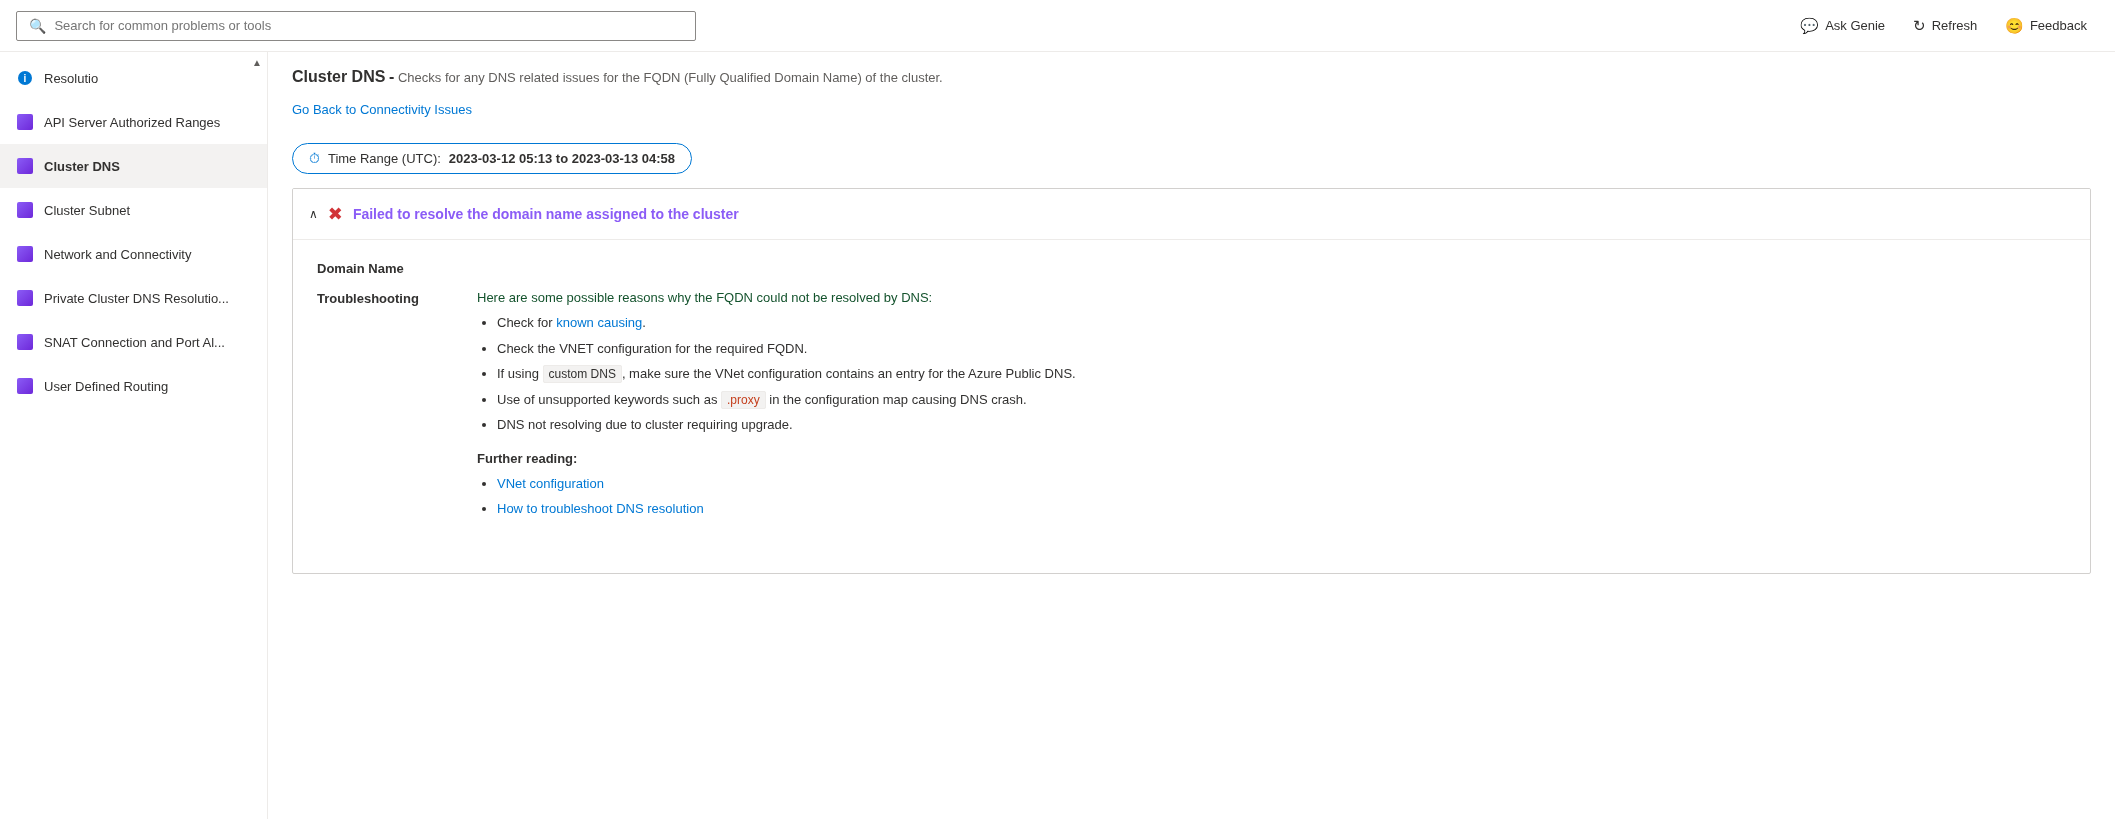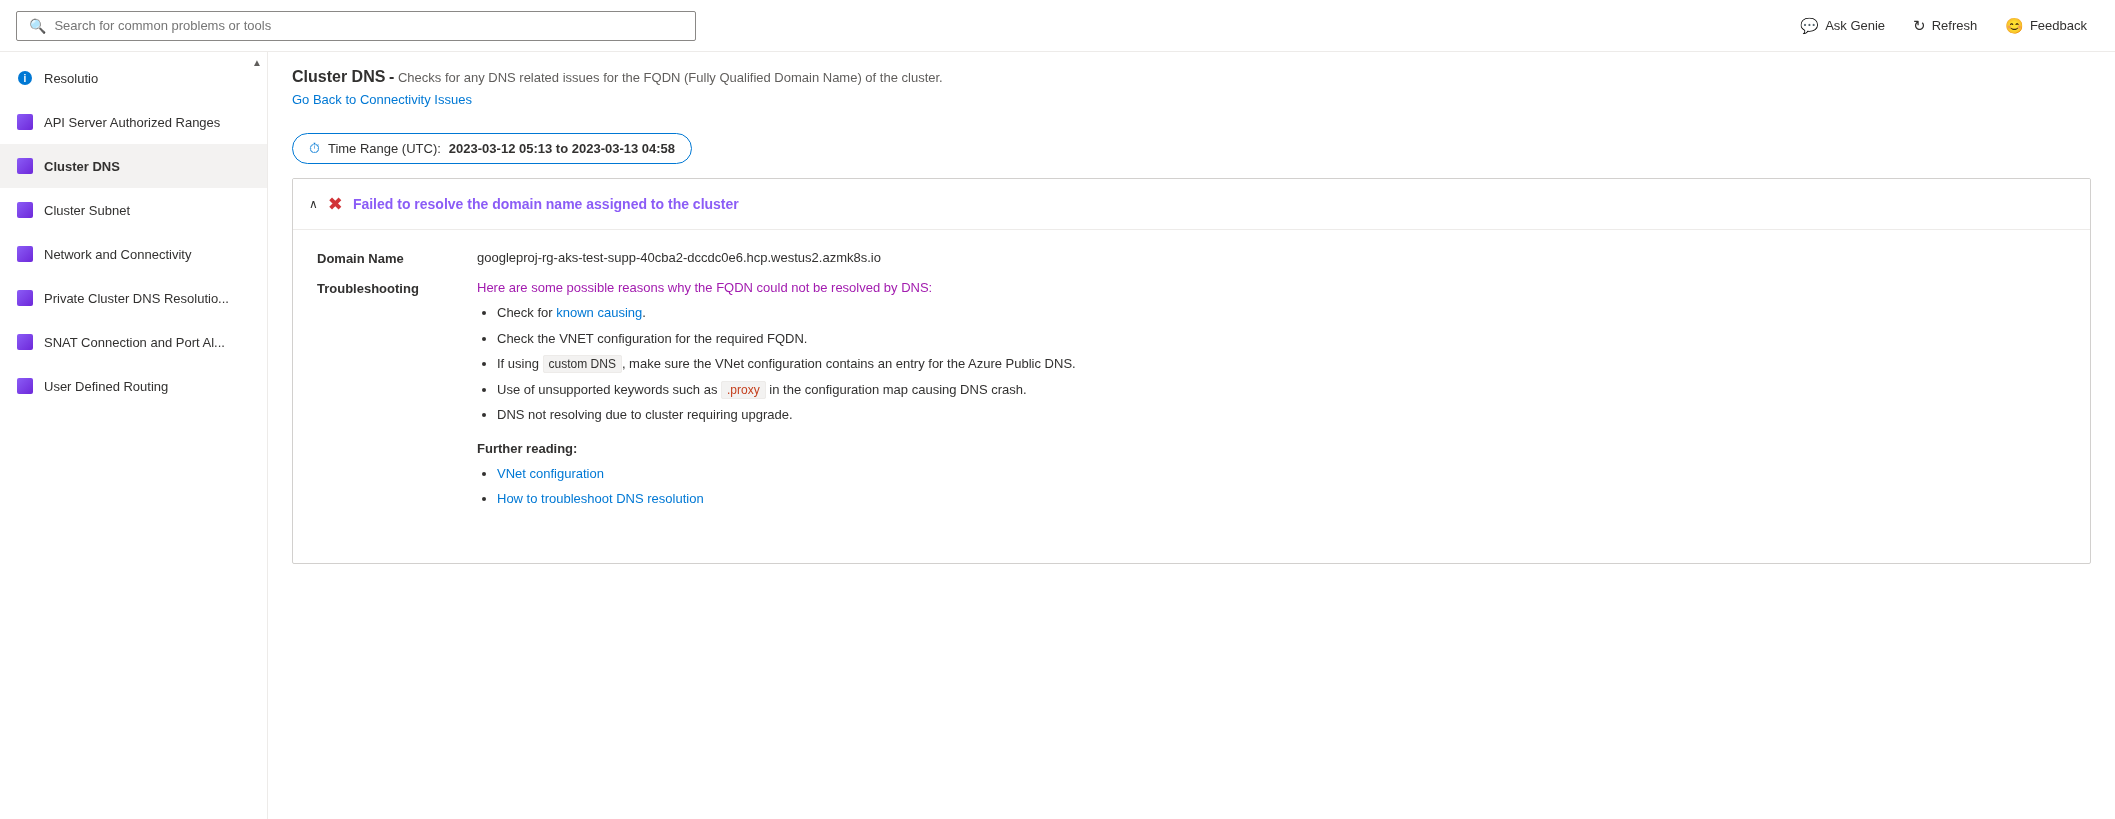--- a/index.html
+++ b/index.html
@@ -57,21 +57,21 @@
       border-radius: 2px; width: 16px; height: 16px;
     }
 
     
     .main-content { flex: 1; overflow-y: auto; padding: 16px 24px; }
 
     
     .page-header { margin-bottom: 12px; }
     .page-title { font-size: 16px; font-weight: 600; color: #323130; }
     .page-subtitle { font-size: 13px; color: #605e5c; display: inline; }
-    .back-link { color: #0078d4; font-size: 13px; cursor: pointer; text-decoration: none; display: inline-block; margin-top: 6px; }
+    .back-link { color: #0078d4; font-size: 13px; cursor: pointer; text-decoration: none; display: inline-block; margin-top: 16px; }
 
     
     .time-range-bar {
       display: inline-flex; align-items: center; gap: 8px;
       border: 1.5px solid #0078d4; border-radius: 20px;
       padding: 6px 16px; margin: 14px 0; cursor: pointer;
       font-size: 13px; color: #323130;
     }
     .time-icon { color: #0078d4; font-size: 14px; }
     .time-bold { font-weight: 600; }
@@ -88,21 +88,21 @@
     .collapse-btn { cursor: pointer; font-size: 12px; color: #323130; background: none; border: none; }
     .error-icon { color: #d13438; font-size: 18px; }
     .card-title { font-size: 14px; font-weight: 700; color: #8b5cf6; }
 
     .card-body { padding: 20px 24px; }
     .detail-row { display: flex; margin-bottom: 14px; align-items: flex-start; }
     .detail-label { font-weight: 700; font-size: 13px; min-width: 160px; flex-shrink: 0; padding-top: 1px; }
     .detail-value { font-size: 13px; color: #323130; flex: 1; }
 
     .troubleshoot-section { margin-bottom: 14px; }
-    .troubleshoot-text { font-size: 13px; color: #a21caf; margin-bottom: 8px; }
+    .troubleshoot-text { font-size: 13px; color: #14532d; margin-bottom: 8px; }
     ul.bullet-list { padding-left: 20px; }
     ul.bullet-list li { margin-bottom: 6px; font-size: 13px; color: #323130; line-height: 1.5; }
     .link { color: #0078d4; cursor: pointer; text-decoration: none; }
     .code-inline {
       font-family: Liberation Sans, sans-serif; font-size: 12px;
       background: #f3f2f1; border: 1px solid #edebe9;
       padding: 1px 5px; border-radius: 2px; color: #323130;
     }
     .code-pink { color: #c43e1c; }
     .further-reading { font-weight: 700; font-size: 13px; margin: 16px 0 8px; }
@@ -218,21 +218,20 @@
       <div class="card-header">
         <button class="collapse-btn">∧</button>
         <span class="error-icon">✖</span>
         <span class="card-title">Failed to resolve the domain name assigned to the cluster</span>
       </div>
 
       <div class="card-body">
 
         <div class="detail-row">
           <span class="detail-label">Domain Name</span>
-          <span class="detail-value">googleproj-rg-aks-test-supp-40cba2-dccdc0e6.hcp.westus2.azmk8s.io</span>
         </div>
 
 
         <div class="detail-row">
           <span class="detail-label">Troubleshooting</span>
           <div class="detail-value troubleshoot-section">
             <p class="troubleshoot-text">Here are some possible reasons why the FQDN could not be resolved by DNS:</p>
             <ul class="bullet-list">
               <li>
                 Check for <a class="link">known causing</a>.

